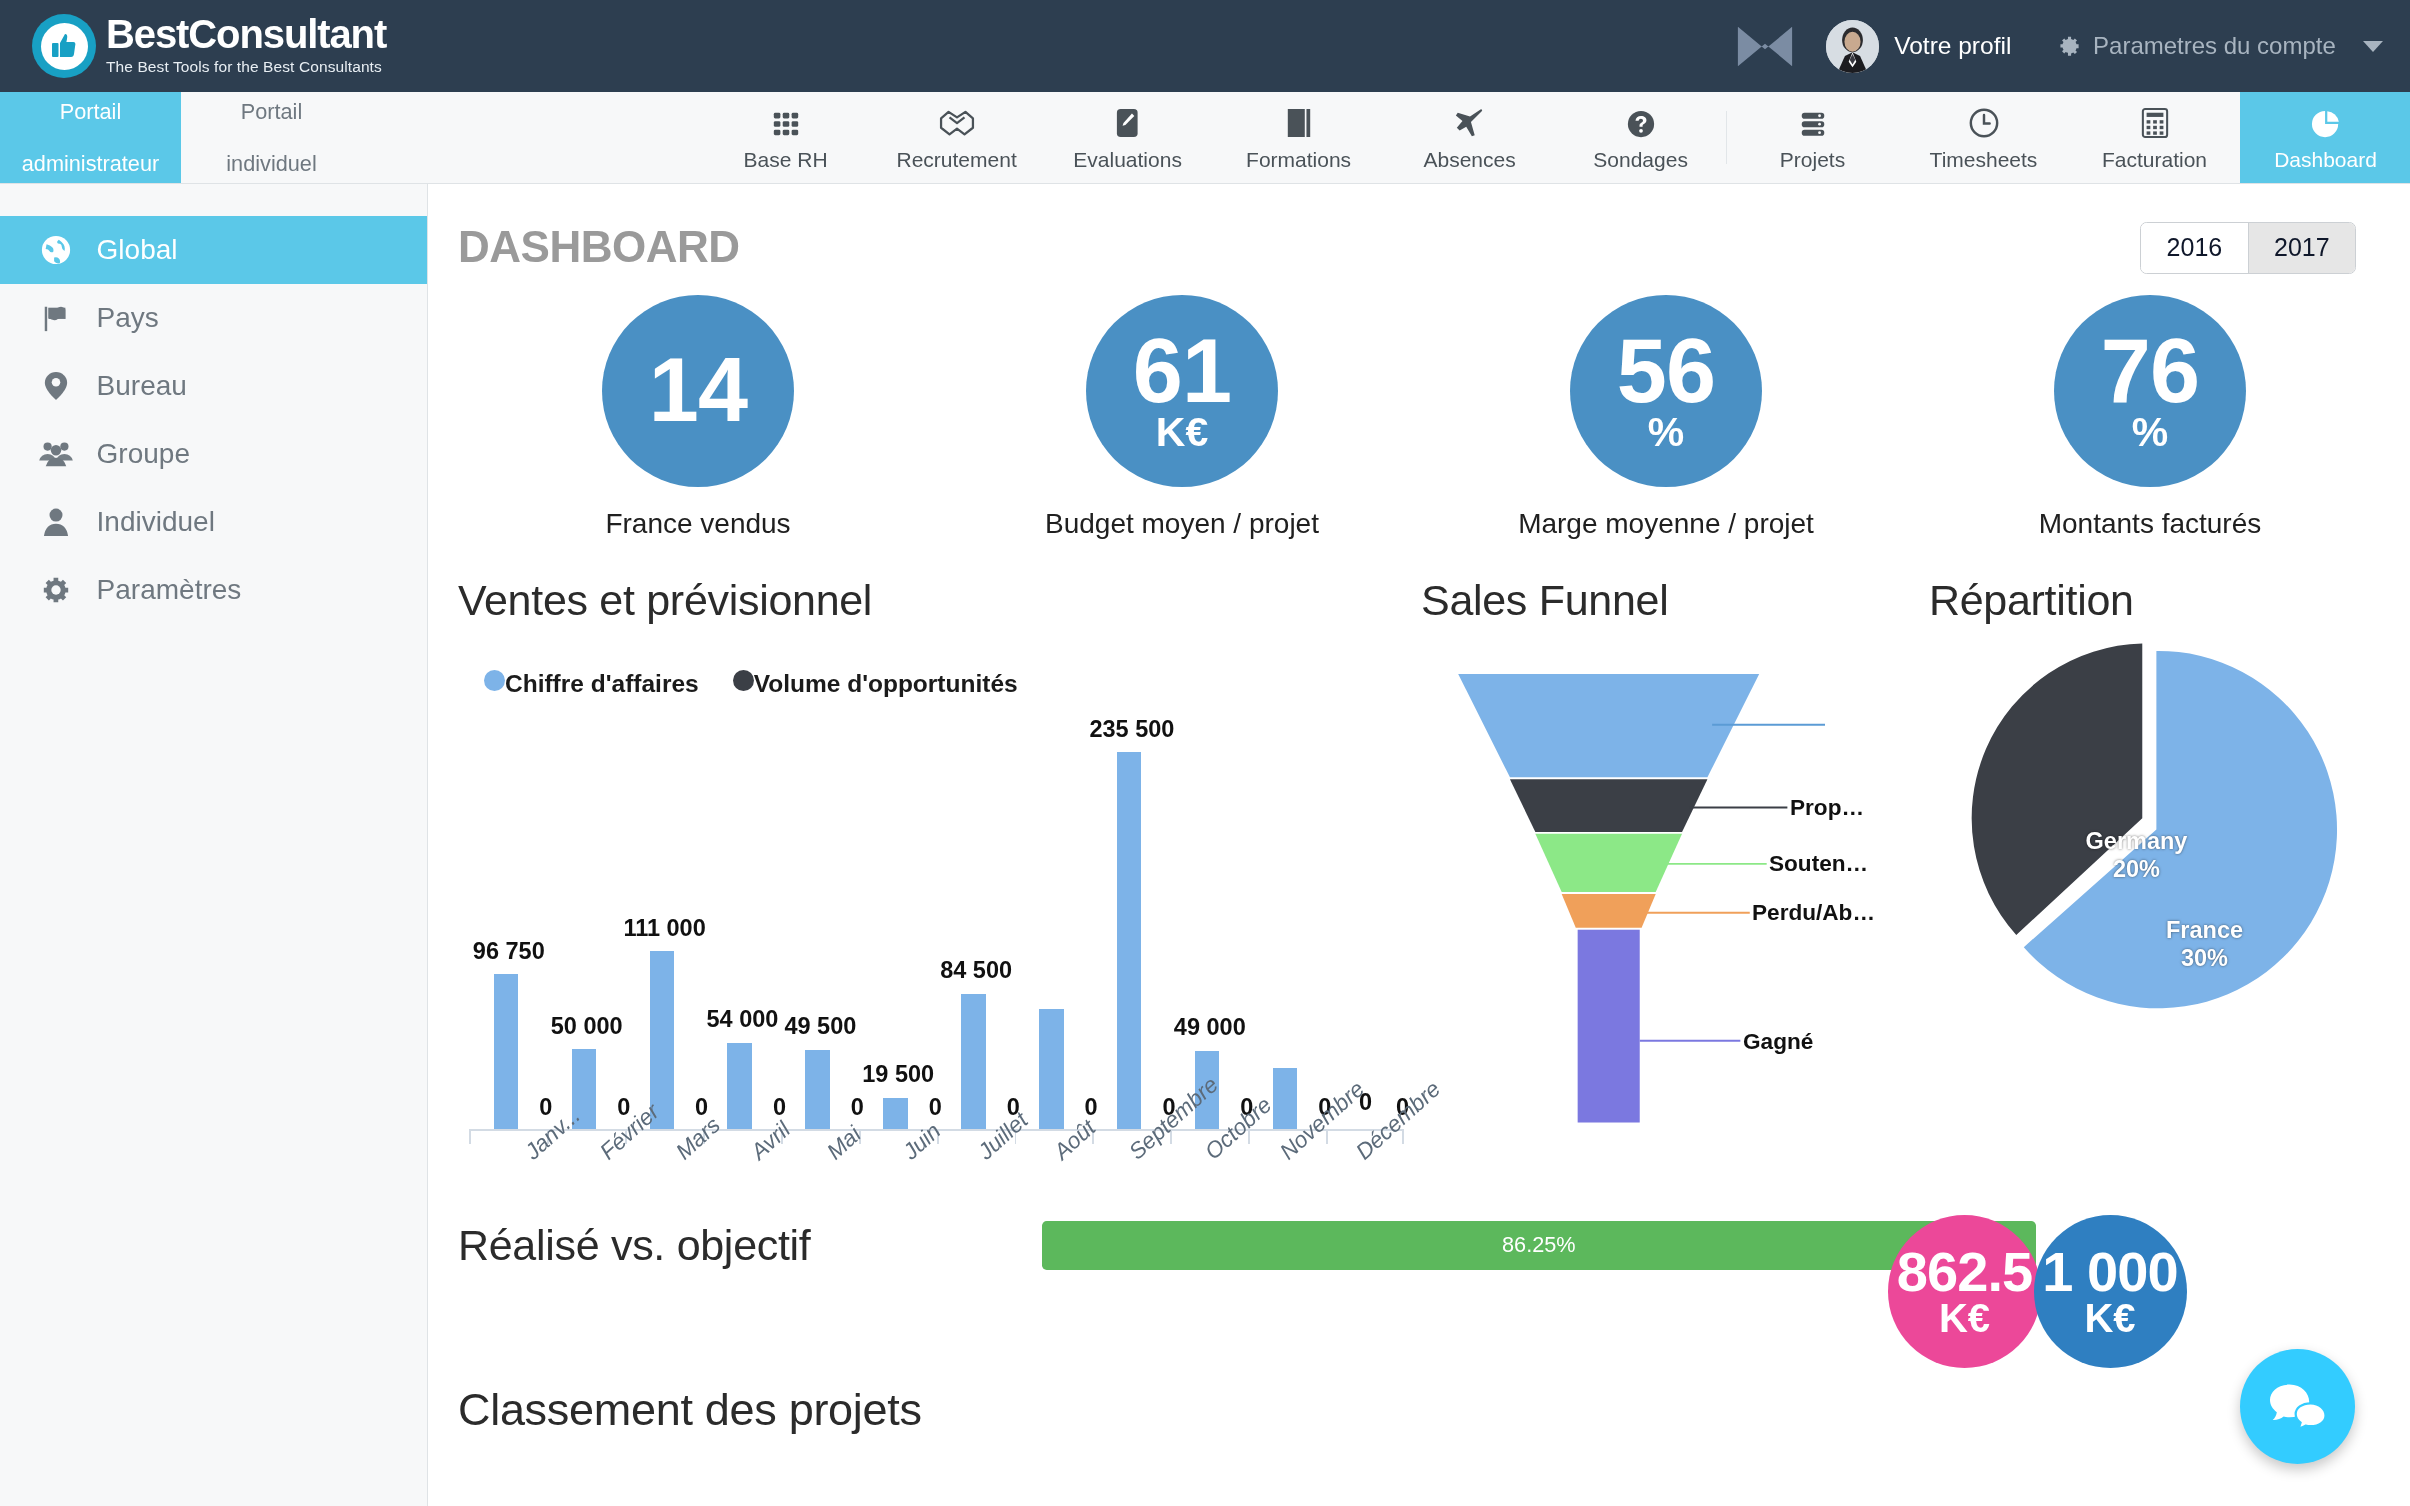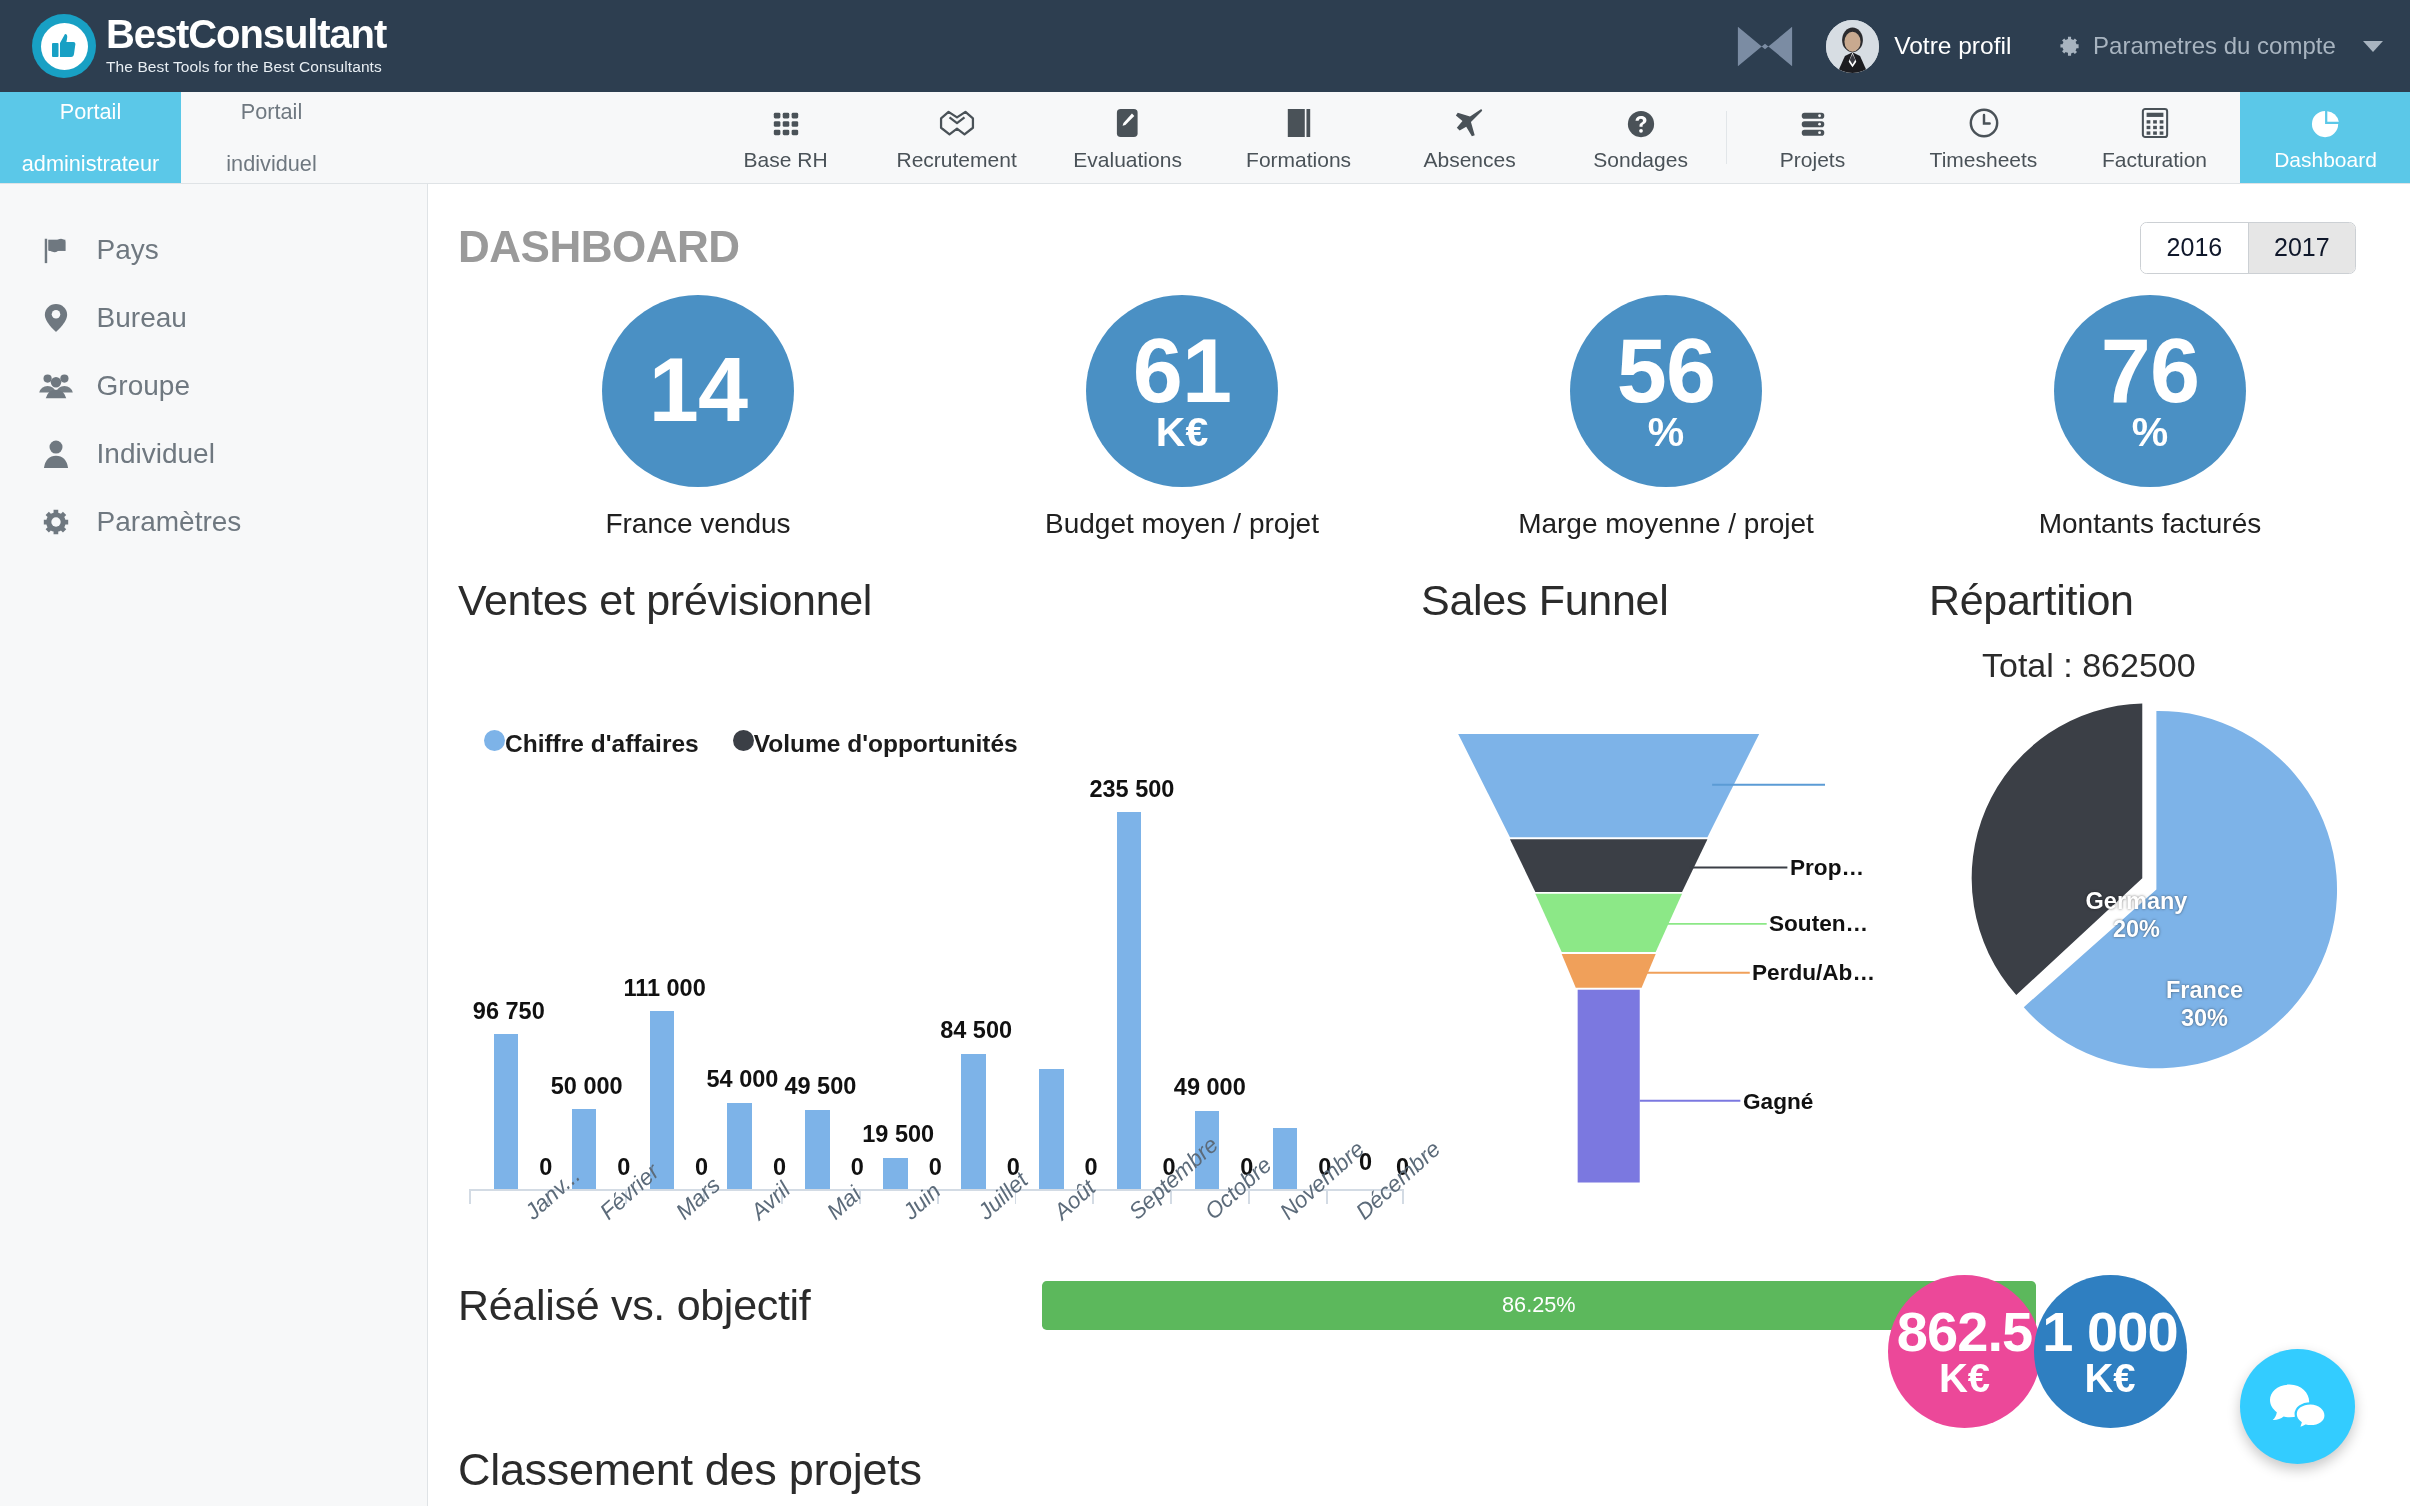--- a/index.html
+++ b/index.html
@@ -443,20 +443,29 @@
       </span>
       <span>Dashboard</span>
     </div>
   </div>
 </div>
 
 <div class="body-wrap">
 
   <div class="sidebar">
 
+    <div class="side-item active">
+      <span class="side-ico">
+        <svg width="32" height="32" viewBox="0 0 34 34">
+          <circle cx="17" cy="17" r="15" fill="#ffffff"></circle>
+          <path d="M7 11 q4 1 6 3 t1 5 q-3 1 -4 -1 t-4 -2 z M20 6 q3 2 5 5 t1 7 q-3 -2 -3 -5 t-4 -3 q-2 -2 1 -4 z M15 25 q3 -1 5 1 t1 5 q-4 1 -6 -2 z" fill="#5bc8e8"></path>
+        </svg>
+      </span>
+      <span>Global</span>
+    </div>
 
     <div class="side-item">
       <span class="side-ico">
         <svg width="30" height="30" viewBox="0 0 32 32">
           <rect x="4" y="4" width="2.6" height="26" fill="#6f7880"></rect>
           <path d="M8 5 h18 v12 h-18 z" fill="#6f7880"></path>
           <path d="M8 5 q5 3 10 0 t8 2 v10 q-4 -3 -8 0 t-10 -1 z" fill="#6f7880"></path>
         </svg>
       </span>
       <span>Pays</span>
@@ -553,21 +562,20 @@
 
     <div class="sec-titles">
       <div class="sec-t1">
         <div class="sec-title">Ventes et prévisionnel</div>
       </div>
       <div class="sec-t2">
         <div class="sec-title">Sales Funnel</div>
       </div>
       <div class="sec-t3">
         <div class="sec-title">Répartition</div>
-        <div class="pie-total">Total : 862500</div>
       </div>
     </div>
 
     <div class="mid">
 
       <div class="col-bars">
         <div class="legend">
           <div class="legend-item">
             <span class="legend-dot" style="background:#7db3e8"></span>
             <span>Chiffre d'affaires</span>

